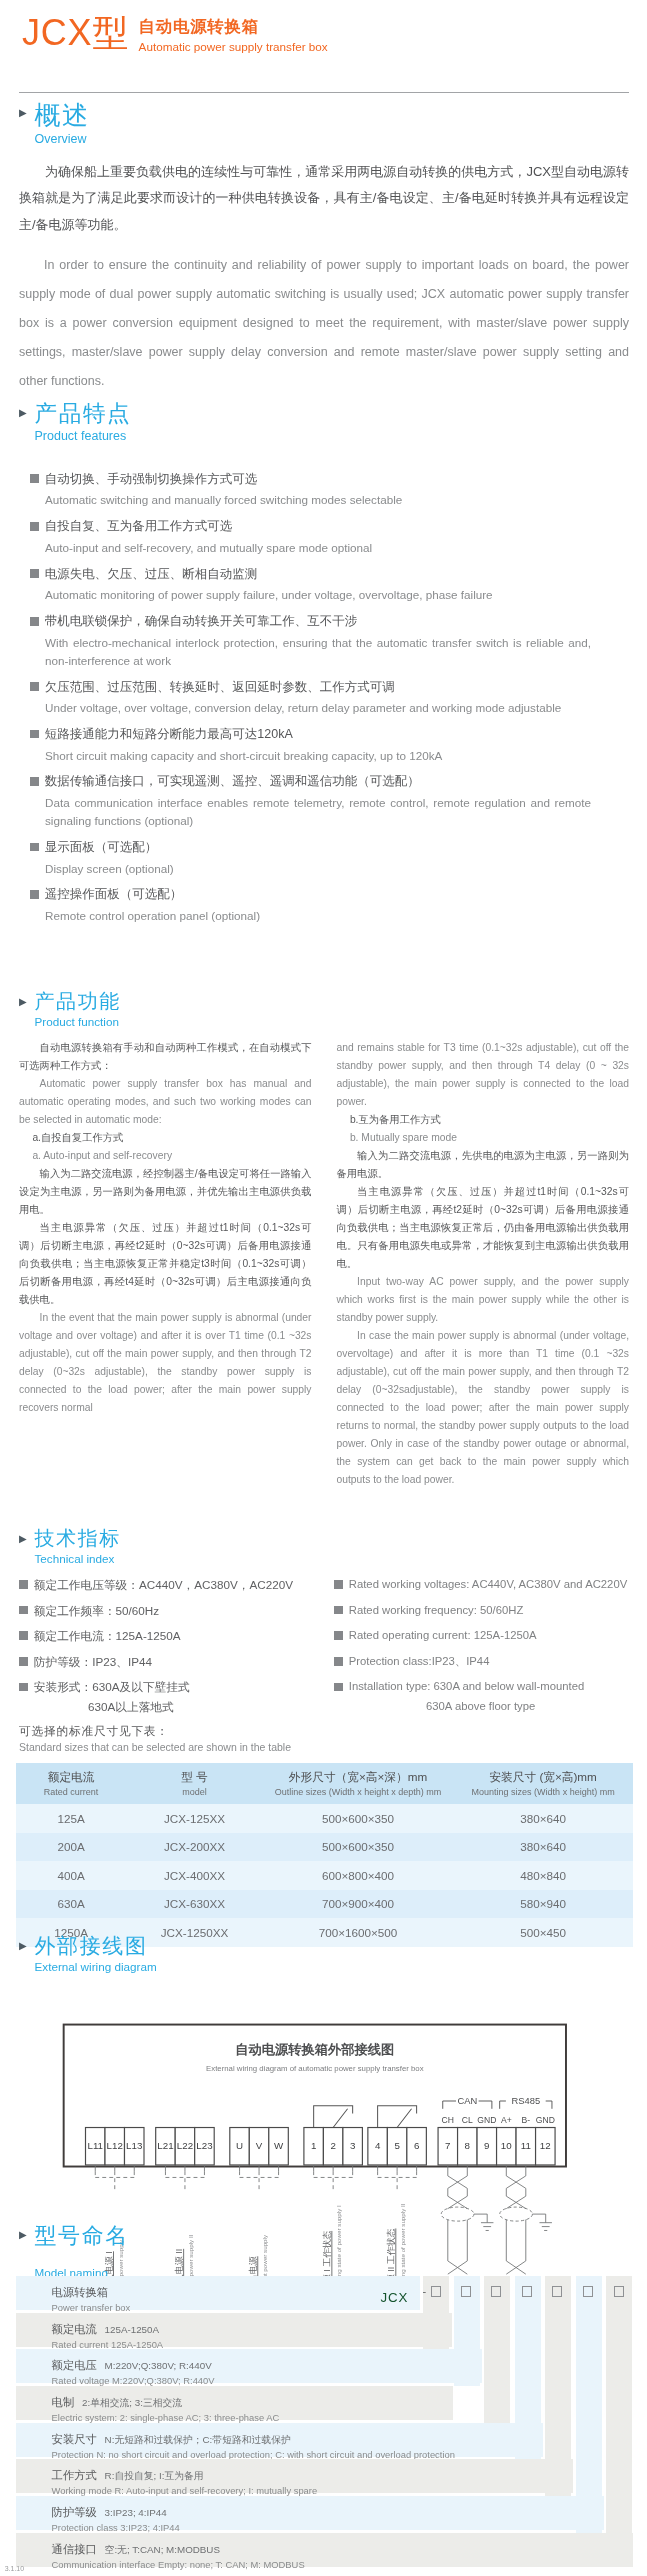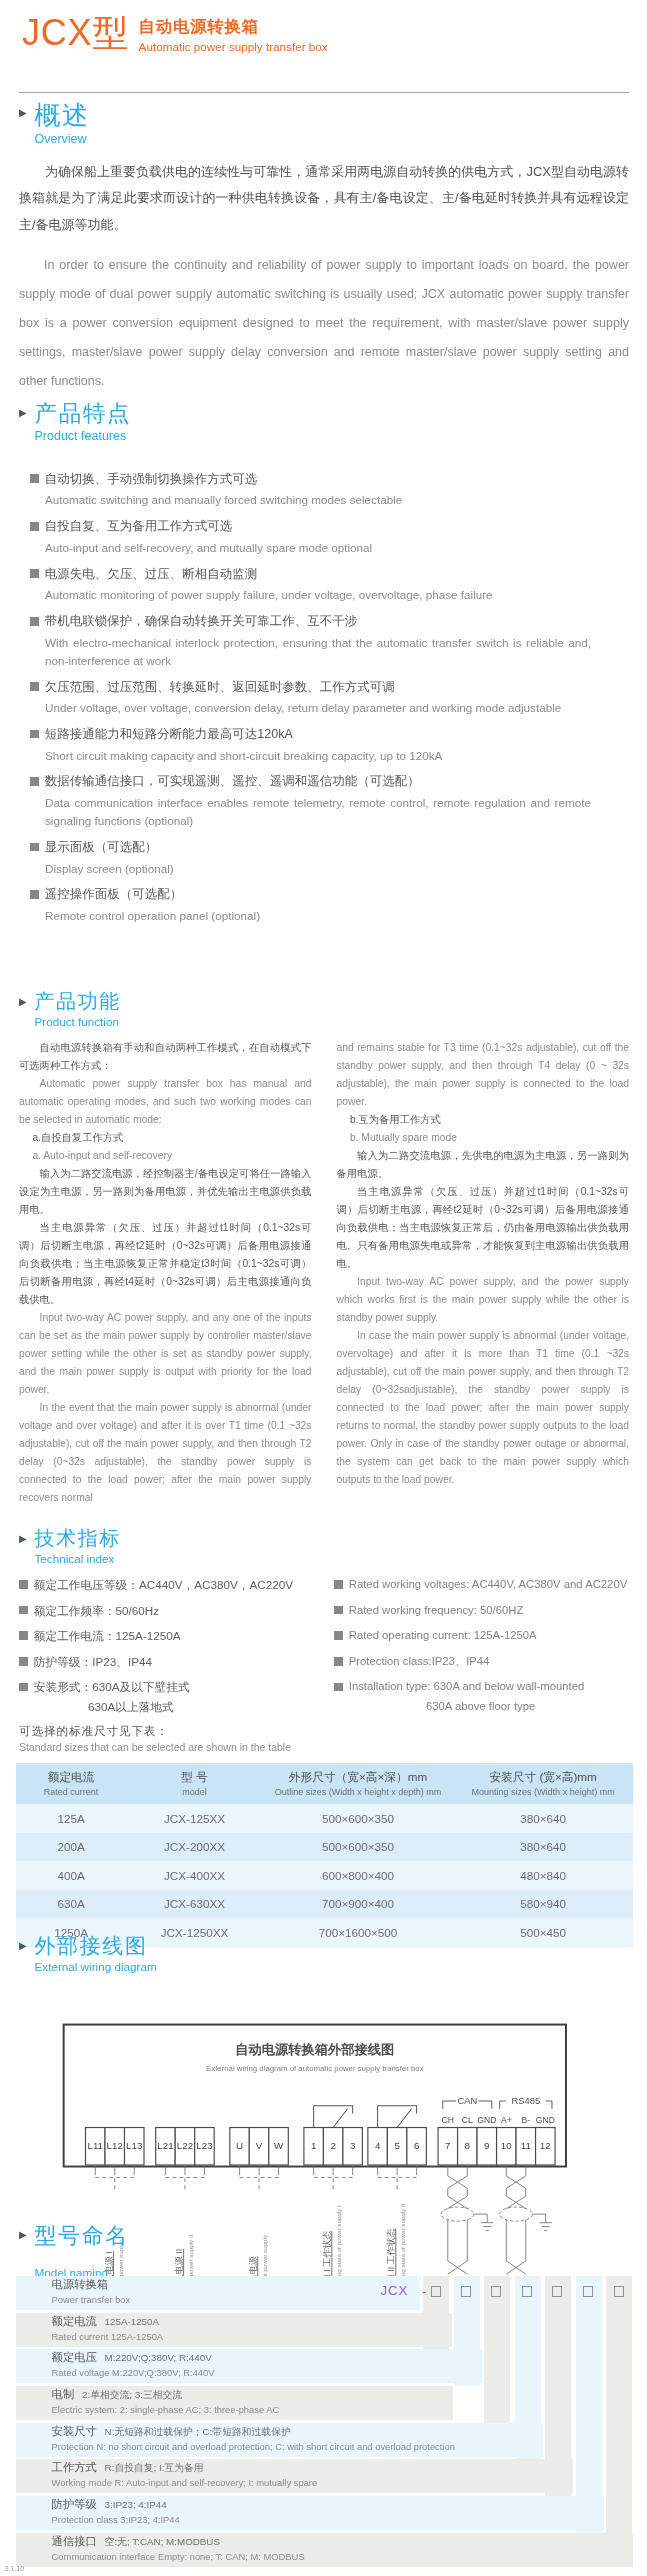--- a/index.html
+++ b/index.html
@@ -53,28 +53,28 @@
   table.sizes th{background:#c9e4f5;height:39px;font-weight:normal;}
   table.sizes th .h-zh{font-size:11.7px;color:#4e4f51;}
   table.sizes th .h-en{font-size:9px;color:#6f7173;margin-top:1.6px;}
   table.sizes td{height:26.5px;font-size:11.7px;color:#6b6d70;}
   table.sizes tr.odd td{background:#eaf5fc;}
   table.sizes tr.even td{background:#ddeefa;}
   
   .wire-svg{position:absolute;top:2023px;left:62px;}
   
   .ladder{position:absolute;top:2276px;left:15.6px;width:617px;height:294px;}
-  .band{position:absolute;left:0;height:34px;padding:1px 0 0 36px;box-sizing:border-box;}
+  .band{position:absolute;left:0;height:34px;padding:9px 0 0 36px;box-sizing:border-box;}
   .band .l1{font-size:11.3px;color:#57585a;}
   .band .l1 .det{font-size:9.8px;color:#6f7173;margin-left:7.8px;}
   .band .l2{font-size:9.4px;color:#8a8c8d;margin-top:2.3px;}
   .blue{background:#e9f4fb;}  .gray{background:#ecece9;}
   .strip{position:absolute;top:0;}
   .mbox{position:absolute;top:10px;width:8.6px;height:8.6px;border:1.2px solid #8f9194;background:transparent;}
-  .jcx{position:absolute;top:7px;left:365px;font-size:13.3px;color:#8b5cf6;letter-spacing:0.8px;}
+  .jcx{position:absolute;top:14px;left:365px;font-size:13.3px;color:#14532d;letter-spacing:0.8px;}
   .mdash{position:absolute;top:8.6px;left:407px;font-size:11px;color:#5f6163;}
   .footer{position:absolute;top:2565px;left:4.7px;font-size:7px;color:#9a9c9e;}
 </style>
 </head>
 <body>
 
 <div id="page">
 
   <div class="hdr">
     <div class="model">JCX型</div>
@@ -181,21 +181,20 @@
       </div>
     </div>
     <div class="cols">
       <div class="col">
         <p class="zh">自动电源转换箱有手动和自动两种工作模式，在自动模式下可选两种工作方式：</p>
         <p class="en">Automatic power supply transfer box has manual and automatic operating modes, and such two working modes can be selected in automatic mode:</p>
         <p class="zh sub">a.自投自复工作方式</p>
         <p class="en sub">a. Auto-input and self-recovery</p>
         <p class="zh">输入为二路交流电源，经控制器主/备电设定可将任一路输入设定为主电源，另一路则为备用电源，并优先输出主电源供负载用电。</p>
         <p class="zh">当主电源异常（欠压、过压）并超过t1时间（0.1~32s可调）后切断主电源，再经t2延时（0~32s可调）后备用电源接通向负载供电；当主电源恢复正常并稳定t3时间（0.1~32s可调）后切断备用电源，再经t4延时（0~32s可调）后主电源接通向负载供电。</p>
-        <p class="en">Input two-way AC power supply, and any one of the inputs can be set as the main power supply by controller master/slave power setting while the other is set as standby power supply, and the main power supply is output with priority for the load power.</p>
         <p class="en">In the event that the main power supply is abnormal (under voltage and over voltage) and after it is over T1 time (0.1 ~32s adjustable), cut off the main power supply, and then through T2 delay (0~32s adjustable), the standby power supply is connected to the load power; after the main power supply recovers normal</p>
       </div>
       <div class="col right">
         <p class="en noind">and remains stable for T3 time (0.1~32s adjustable), cut off the standby power supply, and then through T4 delay (0 ~ 32s adjustable), the main power supply is connected to the load power.</p>
         <p class="zh sub">b.互为备用工作方式</p>
         <p class="en sub">b. Mutually spare mode</p>
         <p class="zh">输入为二路交流电源，先供电的电源为主电源，另一路则为备用电源。</p>
         <p class="zh">当主电源异常（欠压、过压）并超过t1时间（0.1~32s可调）后切断主电源，再经t2延时（0~32s可调）后备用电源接通向负载供电；当主电源恢复正常后，仍由备用电源输出供负载用电。只有备用电源失电或异常，才能恢复到主电源输出供负载用电。</p>
         <p class="en">Input two-way AC power supply, and the power supply which works first is the main power supply while the other is standby power supply.</p>
         <p class="en">In case the main power supply is abnormal (under voltage, overvoltage) and after it is more than T1 time (0.1 ~32s adjustable), cut off the main power supply, and then through T2 delay (0~32sadjustable), the standby power supply is connected to the load power; after the main power supply returns to normal, the standby power supply outputs to the load power. Only in case of the standby power outage or abnormal, the system can get back to the main power supply which outputs to the load power.</p>

